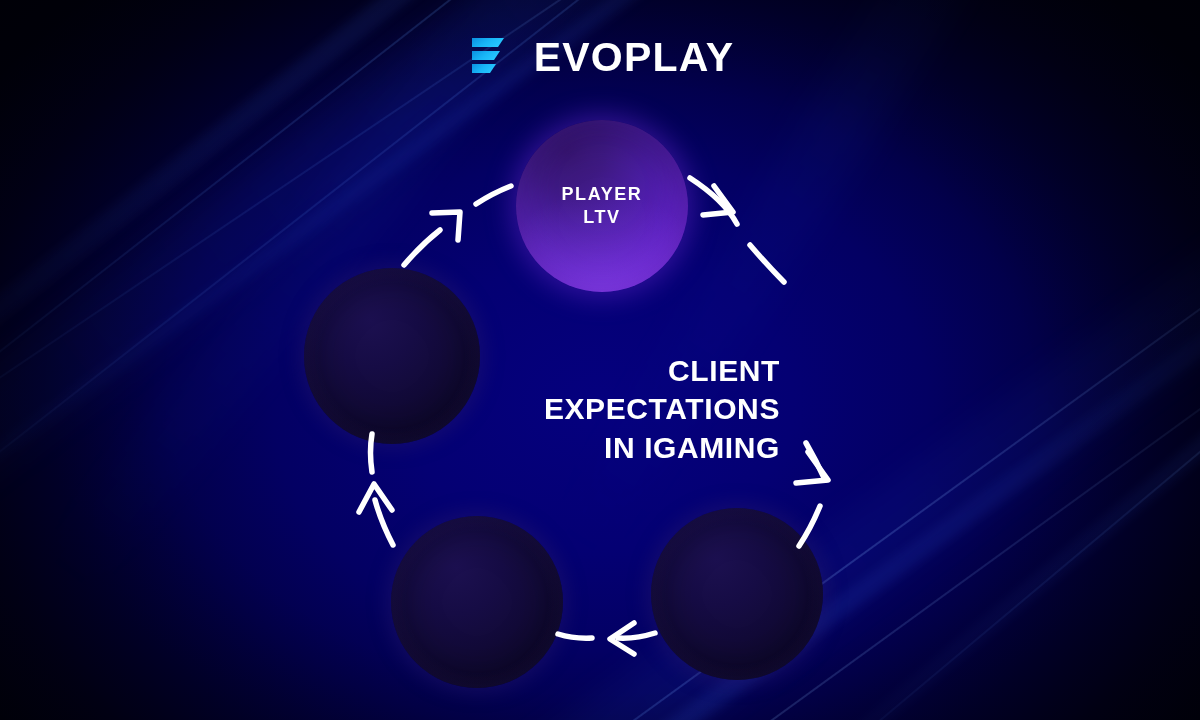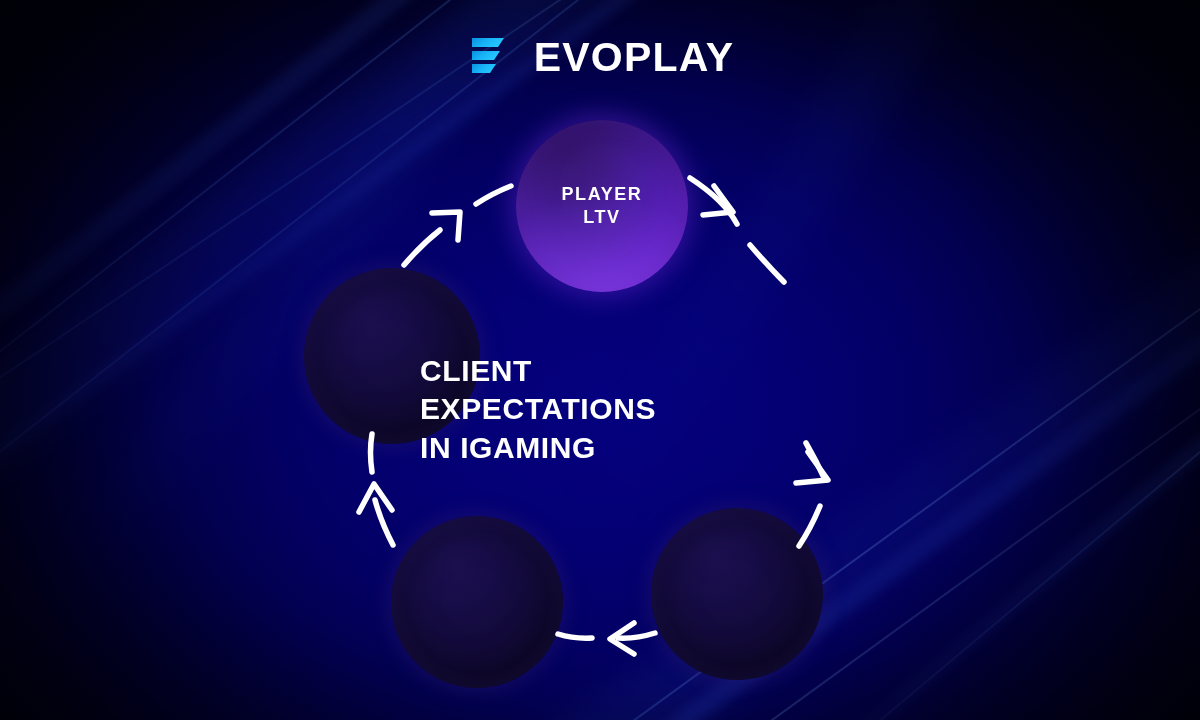--- a/index.html
+++ b/index.html
@@ -208,21 +208,21 @@
   }
 
   
   #center-title {
     position:absolute;
     z-index:30;
     left:50%;
     top:352px;
     transform:translateX(-50%);
     width:360px;
-    text-align:left;
+    text-align:right;
     color:#ffffff;
     font-size:30px;
     font-weight:bold;
     letter-spacing:0.6px;
     line-height:1.28;
     text-transform:uppercase;
     white-space:pre-line;
     font-family:"Liberation Sans", sans-serif;
   }
 </style>

